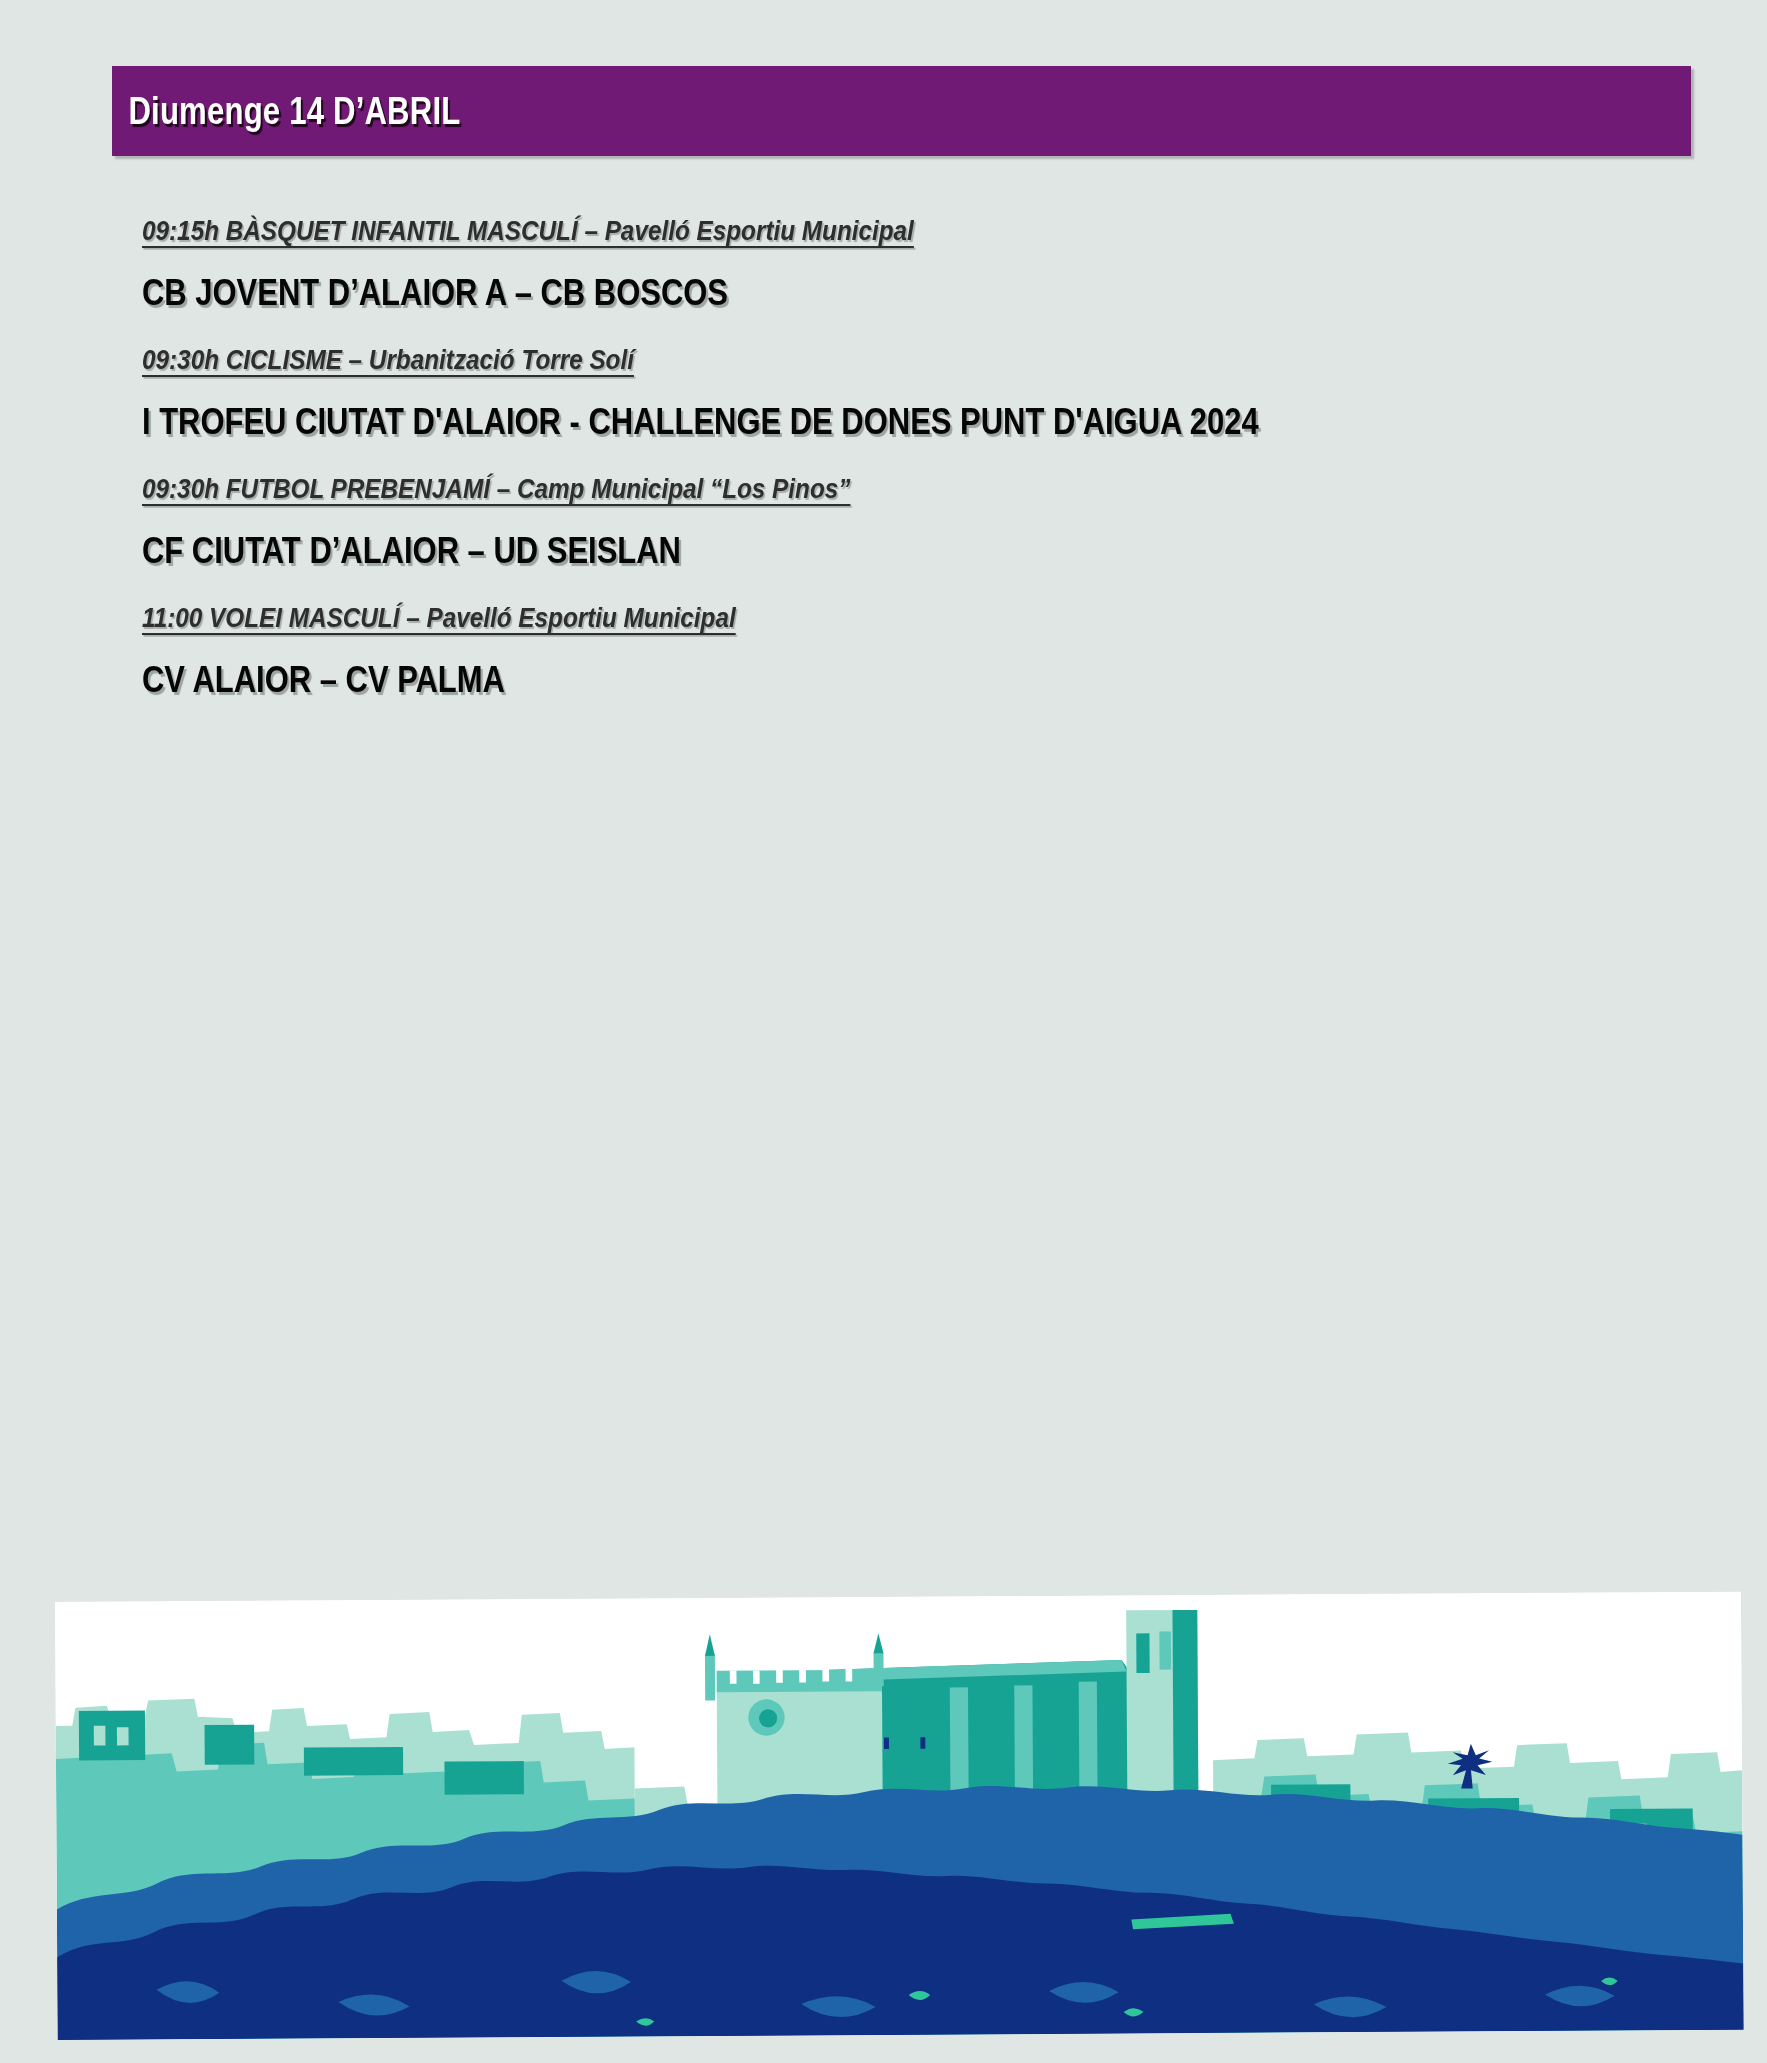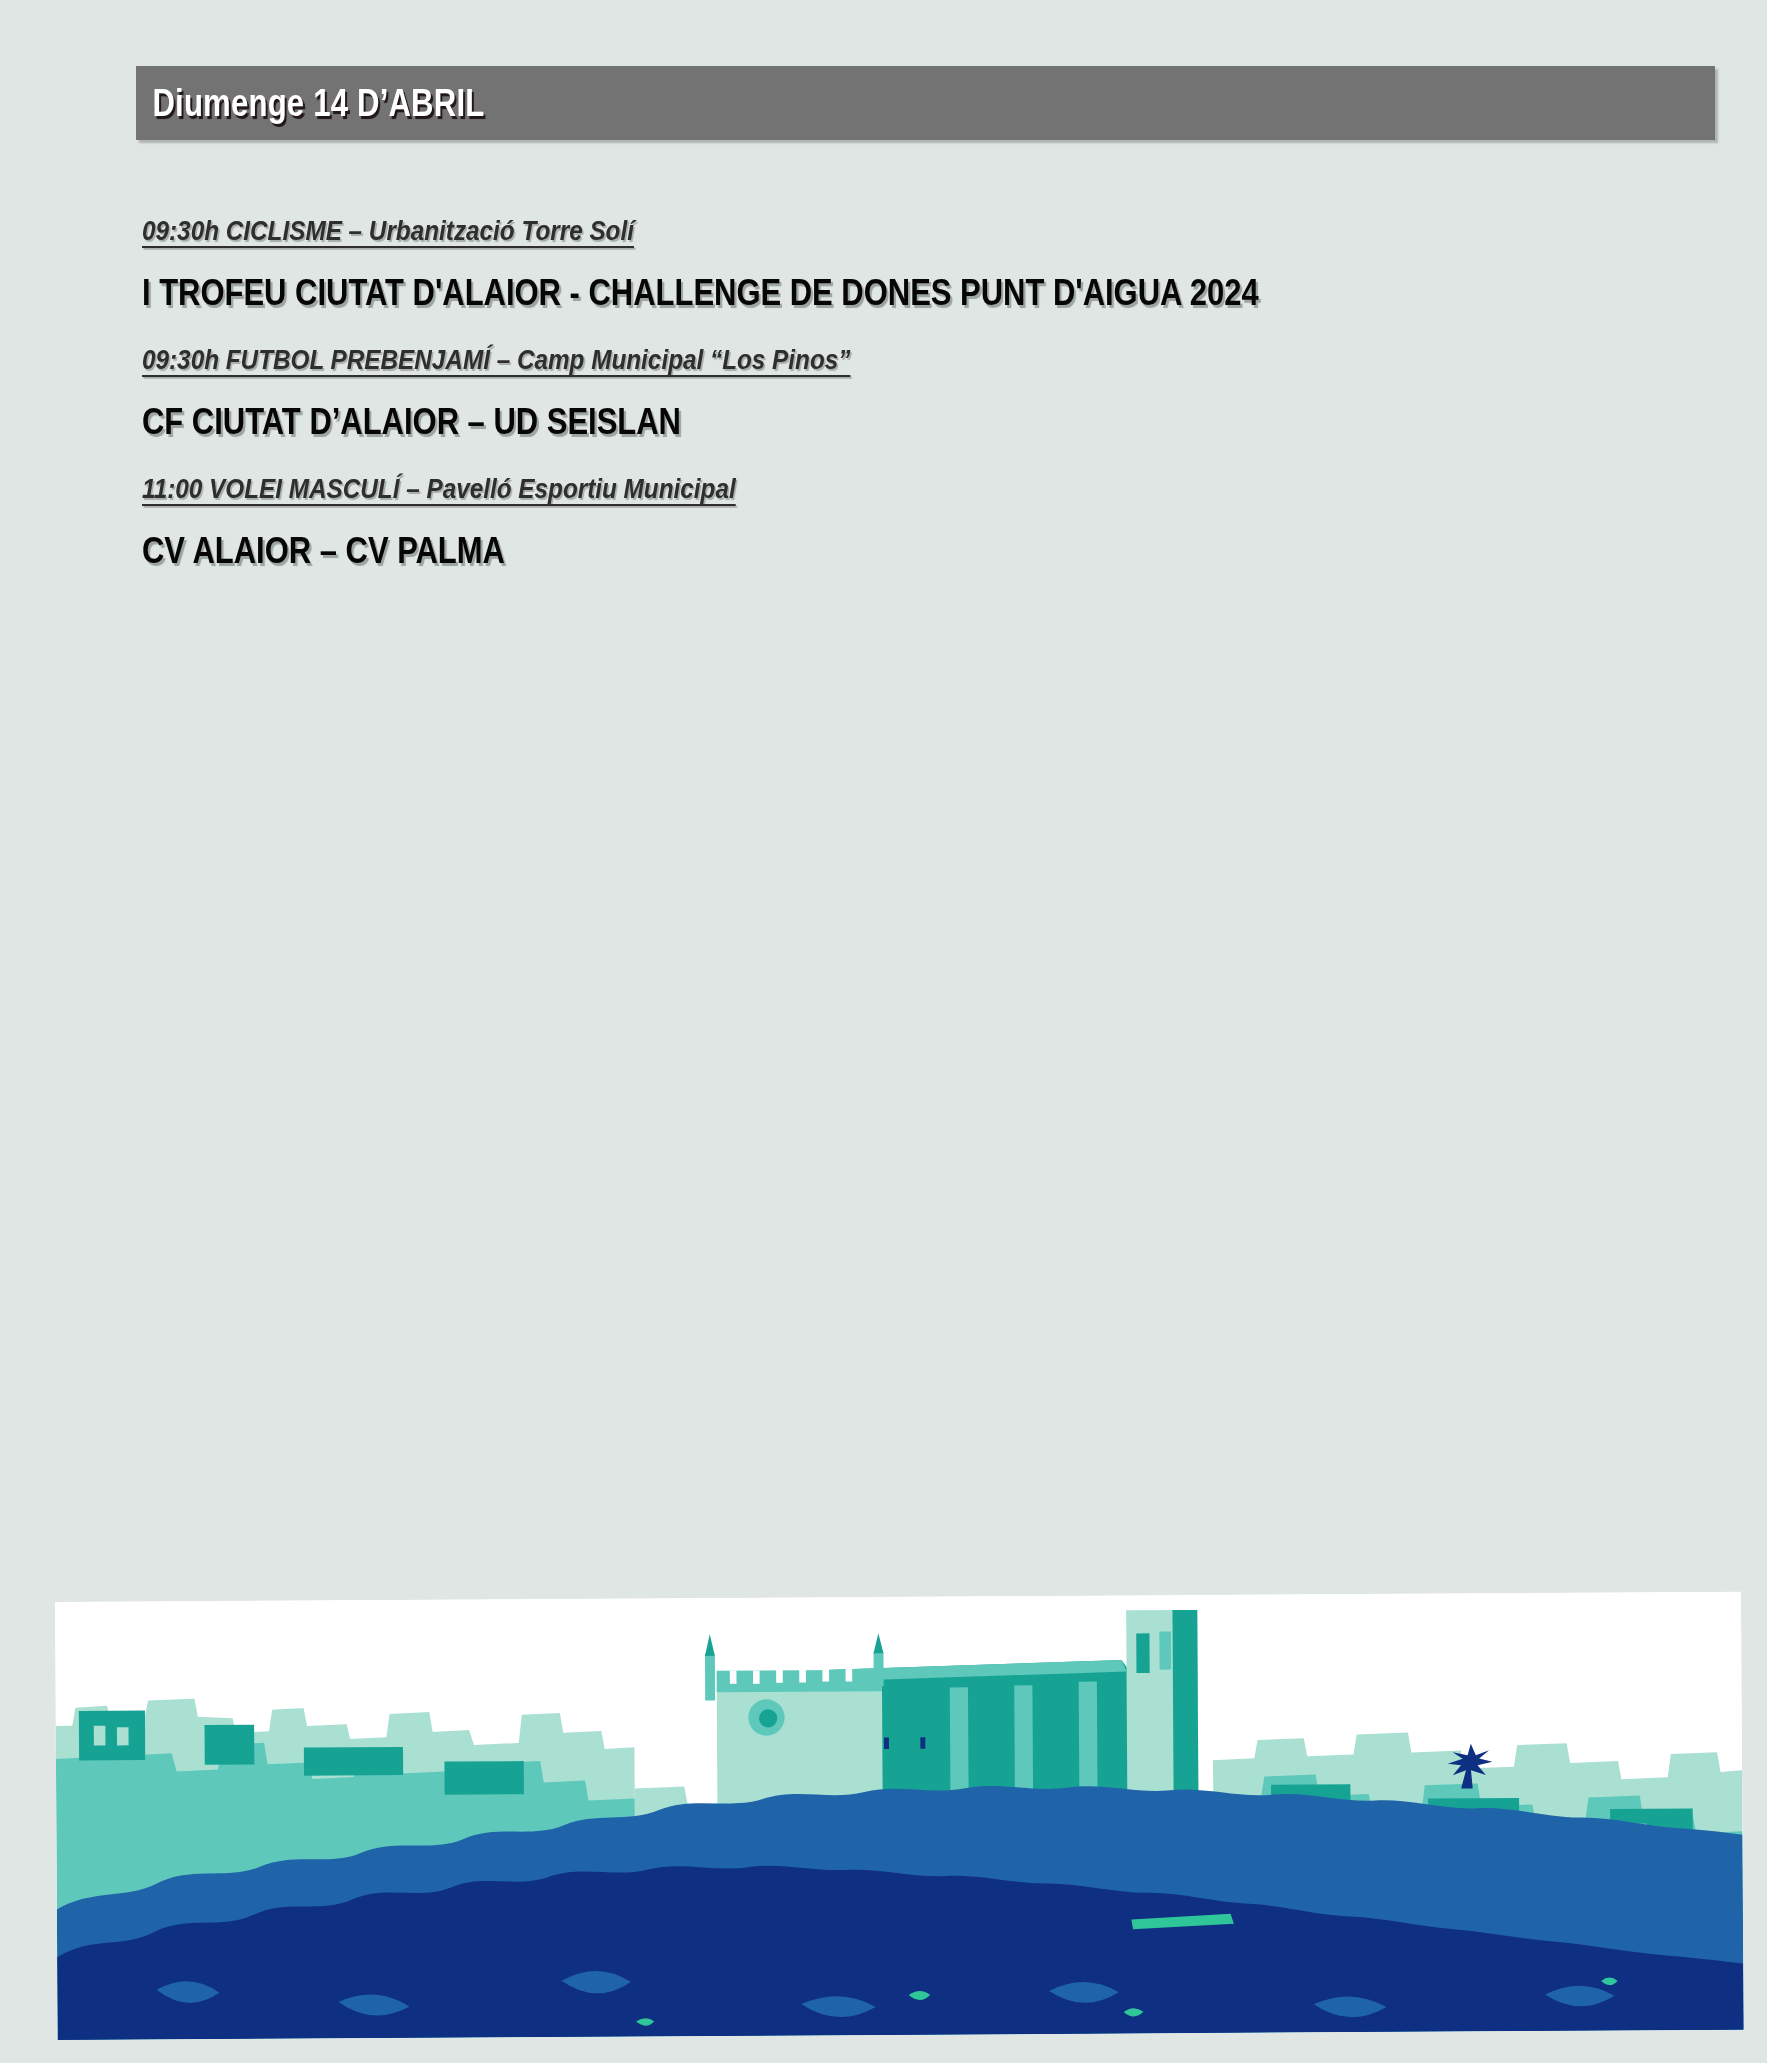--- a/index.html
+++ b/index.html
@@ -11,25 +11,25 @@
     height: 2063px;
     background: #dfe6e4;
     font-family: "Liberation Sans", sans-serif;
     overflow: hidden;
     position: relative;
   }
 
   
   .day-banner {
     position: absolute;
-    left: 136px;
+    left: 112px;
     top: 66px;
     width: 1579px;
-    height: 74px;
-    background: #737373;
+    height: 90px;
+    background: #701a75;
     box-shadow: 2.5px 2.5px 1.7px rgba(120,120,125,0.45);
     display: flex;
     align-items: center;
   }
   .day-banner-title {
     color: #ffffff;
     font-size: 38px;
     font-weight: bold;
     letter-spacing: 0.2px;
     padding-left: 20px;
@@ -96,20 +96,24 @@
 </style>
 </head>
 <body>
 
 <div class="day-banner">
   <div class="day-banner-title">Diumenge 14 D’ABRIL</div>
 </div>
 
 <div class="schedule">
 
+  <div class="event">
+    <div class="event-header">09:15h BÀSQUET INFANTIL MASCULÍ  – Pavelló Esportiu Municipal</div>
+    <div class="event-title">CB JOVENT D’ALAIOR A – CB BOSCOS</div>
+  </div>
 
   <div class="event">
     <div class="event-header">09:30h CICLISME – Urbanització Torre Solí</div>
     <div class="event-title">I TROFEU CIUTAT D'ALAIOR - CHALLENGE DE DONES PUNT D'AIGUA 2024</div>
   </div>
 
   <div class="event">
     <div class="event-header">09:30h FUTBOL PREBENJAMÍ – Camp Municipal “Los Pinos”</div>
     <div class="event-title">CF CIUTAT D’ALAIOR – UD SEISLAN</div>
   </div>

